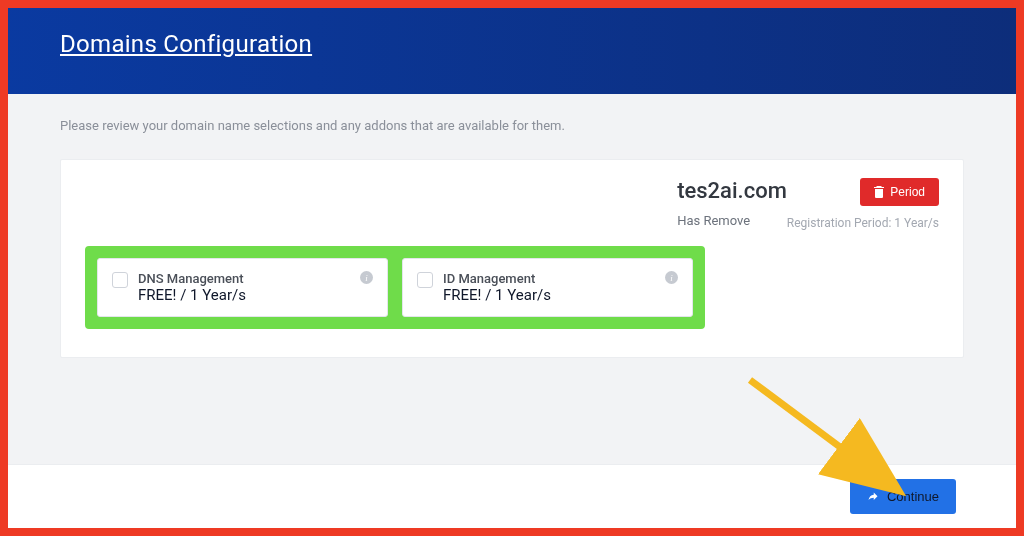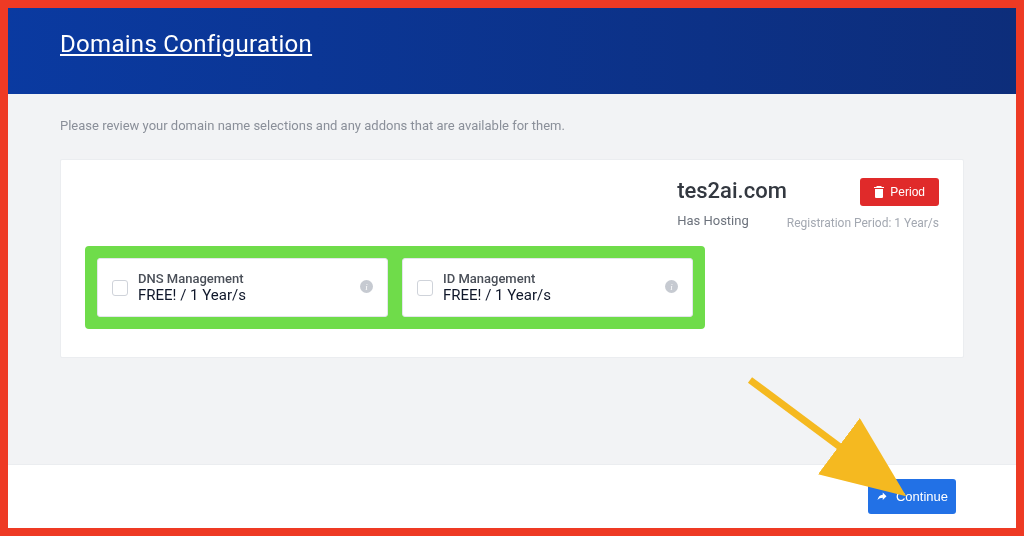--- a/index.html
+++ b/index.html
@@ -93,21 +93,21 @@
       display: flex;
       gap: 14px;
     }
     .addon-box {
       background: #fff;
       border: 1px solid #e3e6eb;
       border-radius: 3px;
       padding: 12px 14px;
       flex: 1;
       display: flex;
-      align-items: center;
+      align-items: flex-start;
       gap: 10px;
       position: relative;
     }
     .checkbox {
       width: 16px;
       height: 16px;
       border: 1px solid #cfd3da;
       border-radius: 3px;
       background: #fff;
       flex-shrink: 0;
@@ -137,24 +137,24 @@
       left: 8px;
       right: 8px;
       background: #fff;
       border-top: 1px solid #ebedf0;
       padding: 14px 60px;
       display: flex;
       justify-content: flex-end;
     }
     .continue-btn {
       background: #2271e6;
-      color: #ffffff;
+      color: #0f172a;
       border: none;
       border-radius: 3px;
-      padding: 10px 8px;
+      padding: 10px 17px;
       font-size: 13px;
       font-weight: 500;
       cursor: pointer;
       display: inline-flex;
       align-items: center;
       gap: 8px;
     }
     .arrow-annotation {
       position: absolute;
       pointer-events: none;
@@ -170,21 +170,21 @@
   <h1>Domains Configuration</h1>
 </div>
 
 <div class="content">
   <p class="review-text">Please review your domain name selections and any addons that are available for them.</p>
 
   <div class="domain-card">
     <div class="domain-top">
       <div>
         <div class="domain-name">tes2ai.com</div>
-        <div class="has-hosting">Has Hosting</div>
+        <div class="has-hosting">Has Remove</div>
       </div>
       <div class="right-col">
         <button class="remove-btn">
           <svg width="10" height="12" viewBox="0 0 10 12" fill="white">
               <path d="M1 3h8v8a1 1 0 0 1-1 1H2a1 1 0 0 1-1-1V3zm2-3h4l1 1h2v1H0V1h2l1-1z"></path>
             </svg>
           <span>Period</span>
         </button>
         <div class="reg-period">Registration Period: 1 Year/s</div>
       </div>

